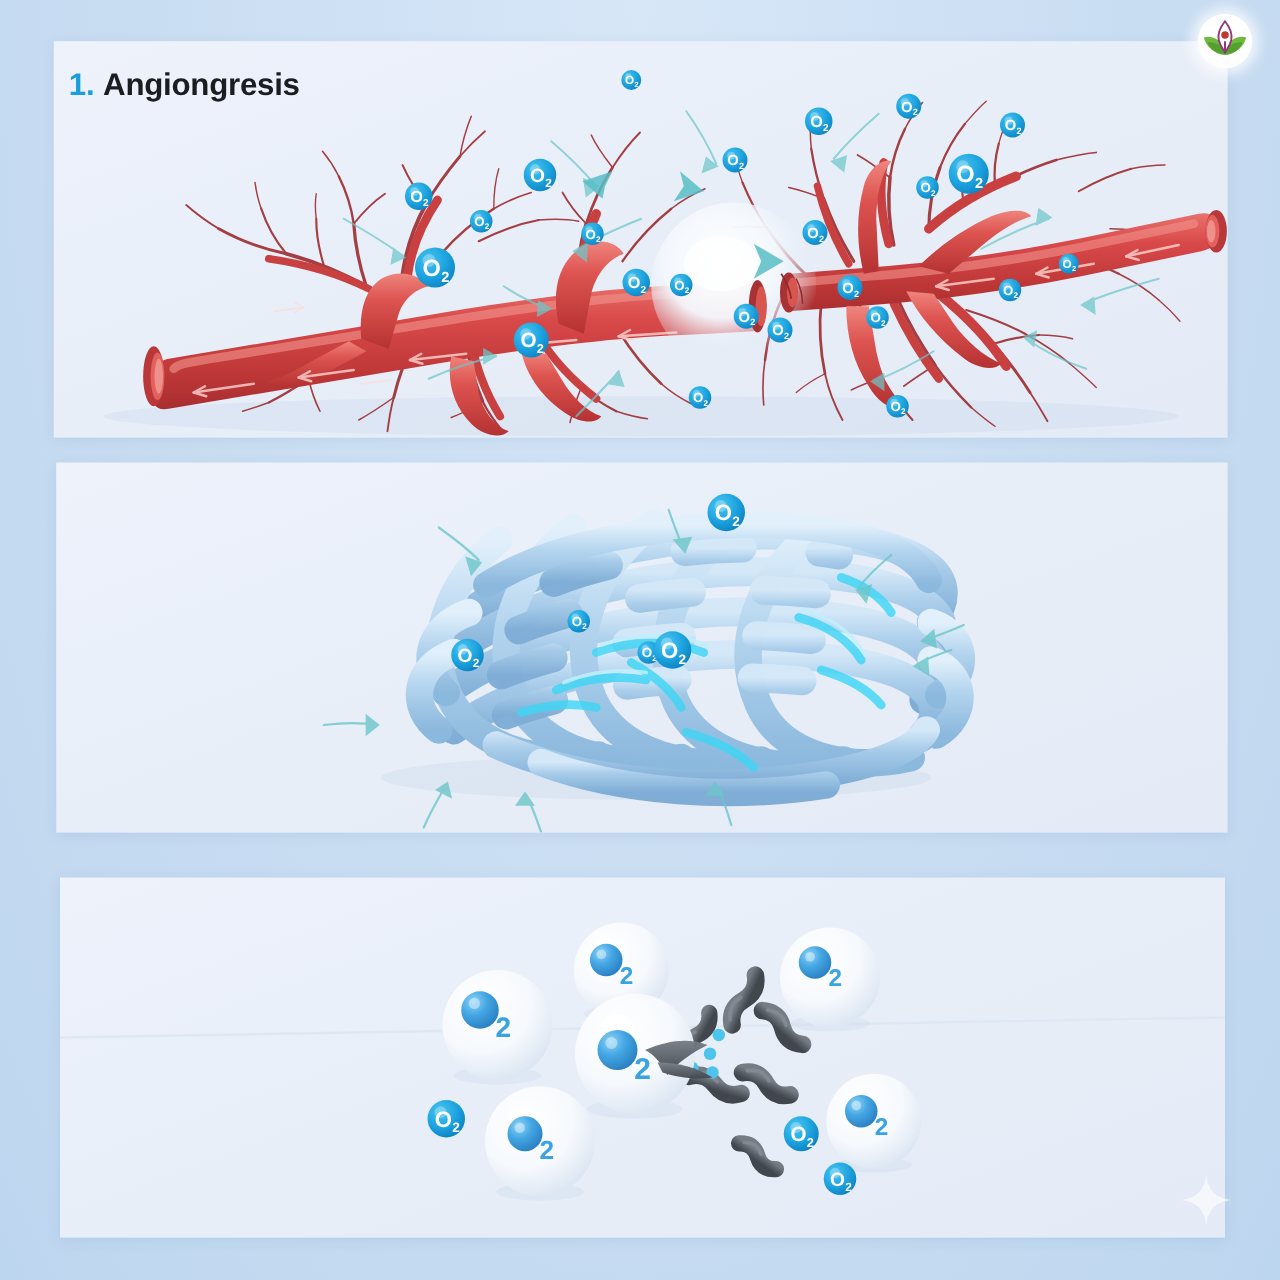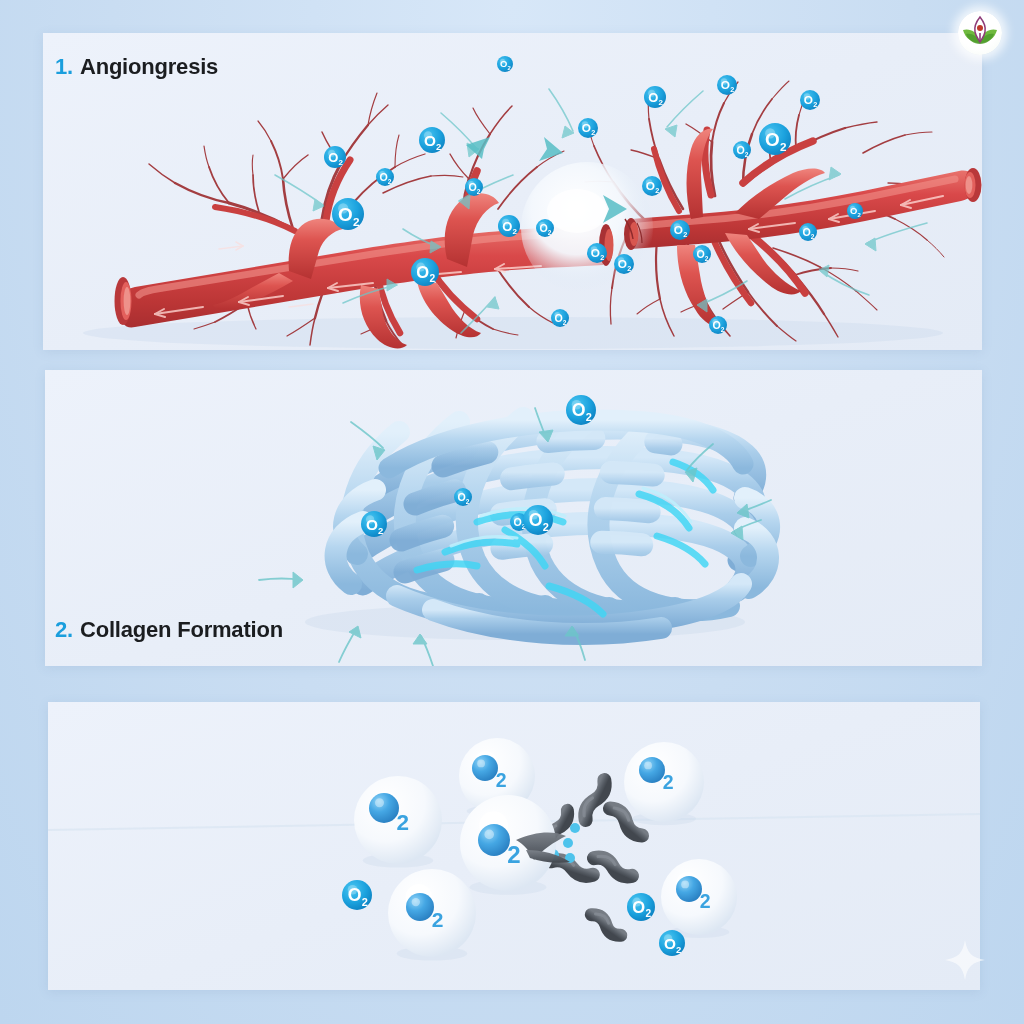--- a/index.html
+++ b/index.html
@@ -19,21 +19,21 @@
     background:linear-gradient(160deg,#edf2fb 0%,#e8eef8 50%,#e4ebf6 100%);
     box-shadow:0 2px 10px rgba(90,125,170,.13);
     overflow:hidden;
   }
   #panel1{left:43px;top:33px;width:939px;height:317px;}
   #panel2{left:45px;top:370px;width:937px;height:296px;}
   #panel3{left:48px;top:702px;width:932px;height:288px;}
 
   .panel-title{
     position:absolute;
-    font-size:22px;font-weight:bold;
+    font-size:25px;font-weight:bold;
     letter-spacing:-0.2px;
     color:#1b1d20;
     white-space:nowrap;
     z-index:40;
   }
   .panel-title .num{color:#1a9edd;margin-right:7px;}
   #t1{left:55px;top:54px;}
   #t2{left:55px;top:617px;}
   #t3{left:55px;top:952px;}
 
@@ -596,23 +596,20 @@
           </g>
           <g>
             <circle cx="536" cy="40" r="15" fill="url(#o2g2)"></circle>
             <circle cx="531.5" cy="34.75" r="4.8" fill="#ffffff" opacity="0.28"></circle>
             <text x="533.6" y="46.372" text-anchor="middle" font-family="&quot;Liberation Sans&quot;, sans-serif" font-size="17.7" font-weight="bold" fill="#ffffff">O</text>
             <text x="543.8" y="50.974000000000004" text-anchor="middle" font-family="&quot;Liberation Sans&quot;, sans-serif" font-size="10.974" font-weight="bold" fill="#ffffff">2</text>
           </g>
         </g>
     </svg>
   </div>
-  <div class="panel-title" id="t2">
-    <span class="num">2.</span><span>Collagen Formation</span>
-  </div>
 
   <div class="panel" id="panel3">
     <svg width="932" height="288" viewBox="0 0 932 288">
       <defs>
         <radialGradient id="cellg" cx="36%" cy="30%" r="72%">
           <stop offset="0%" stop-color="#ffffff"></stop>
           <stop offset="62%" stop-color="#f6f9fd"></stop>
           <stop offset="100%" stop-color="#dde7f3"></stop>
         </radialGradient>
         <radialGradient id="nucg" cx="33%" cy="28%" r="74%">

